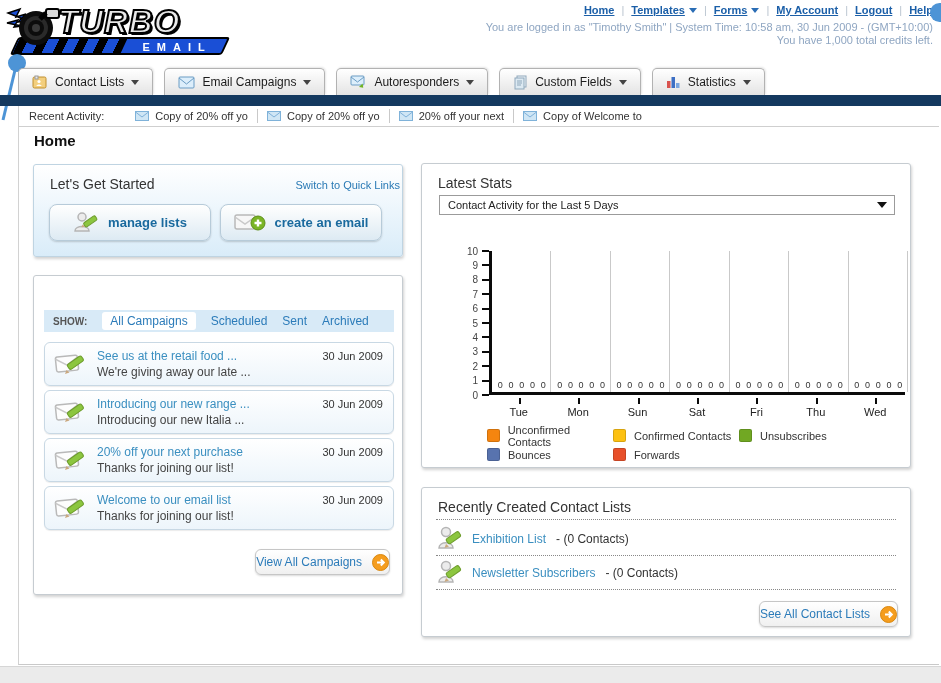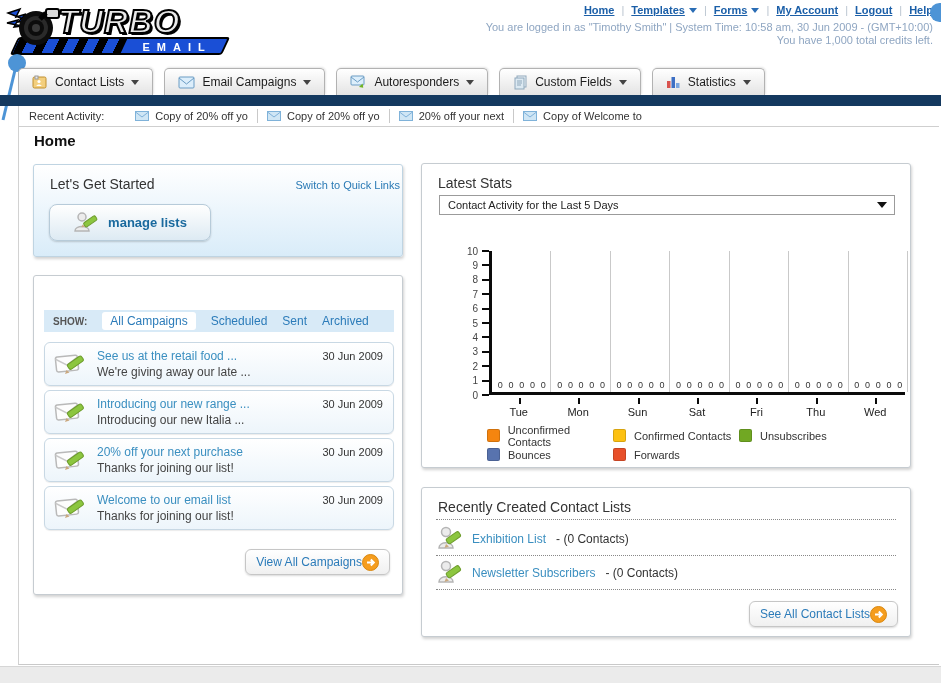--- a/index.html
+++ b/index.html
@@ -63,21 +63,21 @@
   .show-bar { position:absolute; left:10px; top:34px; width:350px; height:22px; background:#d8eaf7; display:flex; align-items:center; gap:15px; padding:0 9px; }
   .show-label { font-size:10px; font-weight:bold; color:#555; }
   .filter { font-size:12px; color:#2b7bb9; cursor:pointer; }
   .filter.selected { background:#fff; padding:2px 8px; border-radius:3px; }
   .camp-card { position:absolute; left:10px; width:350px; height:44px; border:1px solid #c8d8e4; border-radius:6px; background:linear-gradient(#ffffff,#edf5fb); box-shadow:0 1px 1px rgba(0,0,0,0.08); cursor:pointer; }
   .camp-icon { position:absolute; left:9px; top:7px; }
   .camp-title { position:absolute; left:52px; top:6px; font-size:12px; color:#3b8fc0; }
   .camp-sub { position:absolute; left:52px; top:22px; font-size:12px; color:#444; }
   .camp-date { position:absolute; right:10px; top:7px; font-size:11px; color:#333; }
 
-  .pill-btn { position:absolute; height:26px; display:flex; align-items:center; gap:0; padding:0 10px; background:linear-gradient(#ffffff,#f0f0f0); border:1px solid #c6c6c6; border-radius:6px; font-size:12px; color:#2b7bb9; box-shadow:0 1px 2px rgba(0,0,0,0.15); cursor:pointer; white-space:nowrap; }
+  .pill-btn { position:absolute; height:26px; display:flex; align-items:center; gap:10px; padding:0 0; background:linear-gradient(#ffffff,#f0f0f0); border:1px solid #c6c6c6; border-radius:6px; font-size:12px; color:#2b7bb9; box-shadow:0 1px 2px rgba(0,0,0,0.15); cursor:pointer; white-space:nowrap; }
   .viewall-btn { right:12px; top:273px; }
   .seeall-btn { right:12px; top:113px; }
 
   
   .stats-select { position:absolute; left:17px; top:31px; width:456px; height:20px; border:1px solid #9b9b9b; background:#fff; font-size:11px; color:#222; display:flex; align-items:center; padding:0 8px; cursor:pointer; }
   .stats-select .caret { position:absolute; right:7px; width:0; height:0; border-left:5px solid transparent; border-right:5px solid transparent; border-top:6px solid #111; }
 
   .chart { position:absolute; left:67px; top:87px; width:416px; height:144px; }
   .plot { position:absolute; left:0; top:0; width:100%; height:100%; border-left:3px solid #0a0a0a; border-bottom:3px solid #0a0a0a; }
   .gridline { position:absolute; top:0; bottom:0; width:1px; background:#c9c9c9; }
@@ -249,20 +249,29 @@
       <div class="switch-link">Switch to Quick Links</div>
       <div class="big-btn btn-manage">
         <svg width="26" height="24" viewBox="0 0 26 24">
             <circle cx="9" cy="6" r="4" fill="#ececec" stroke="#b5b5b5" stroke-width="1.5"></circle>
             <path d="M2 20c0-6 14-6 14 0z" fill="#ececec" stroke="#b5b5b5" stroke-width="1.5"></path>
             <rect x="10" y="8" width="14" height="5" rx="1.5" transform="rotate(-35 17 10)" fill="#8cc63f" stroke="#6d9c2c"></rect>
             <polygon points="8.5,16.5 12,15.5 9.5,13.5" fill="#caa87e"></polygon>
           </svg>
         <span>manage lists</span>
       </div>
+      <div class="big-btn btn-create">
+        <svg width="32" height="22" viewBox="0 0 32 22">
+            <rect x="1" y="3" width="20" height="14" rx="2" fill="#f7f7f7" stroke="#b9b9b9" stroke-width="1.5"></rect>
+            <path d="M1 5 L11 12 L21 5" fill="none" stroke="#c9c9c9" stroke-width="1.5"></path>
+            <circle cx="24" cy="11" r="7" fill="#7ab526" stroke="#5d8f1b"></circle>
+            <path d="M24 7.5v7M20.5 11h7" stroke="#fff" stroke-width="2.4"></path>
+          </svg>
+        <span>create an email</span>
+      </div>
     </div>
 
     <div class="panel p-campaigns">
       <div class="show-bar">
         <span class="show-label">SHOW:</span>
         <span class="filter selected">All Campaigns</span>
         <span class="filter">Scheduled</span>
         <span class="filter">Sent</span>
         <span class="filter">Archived</span>
       </div>

